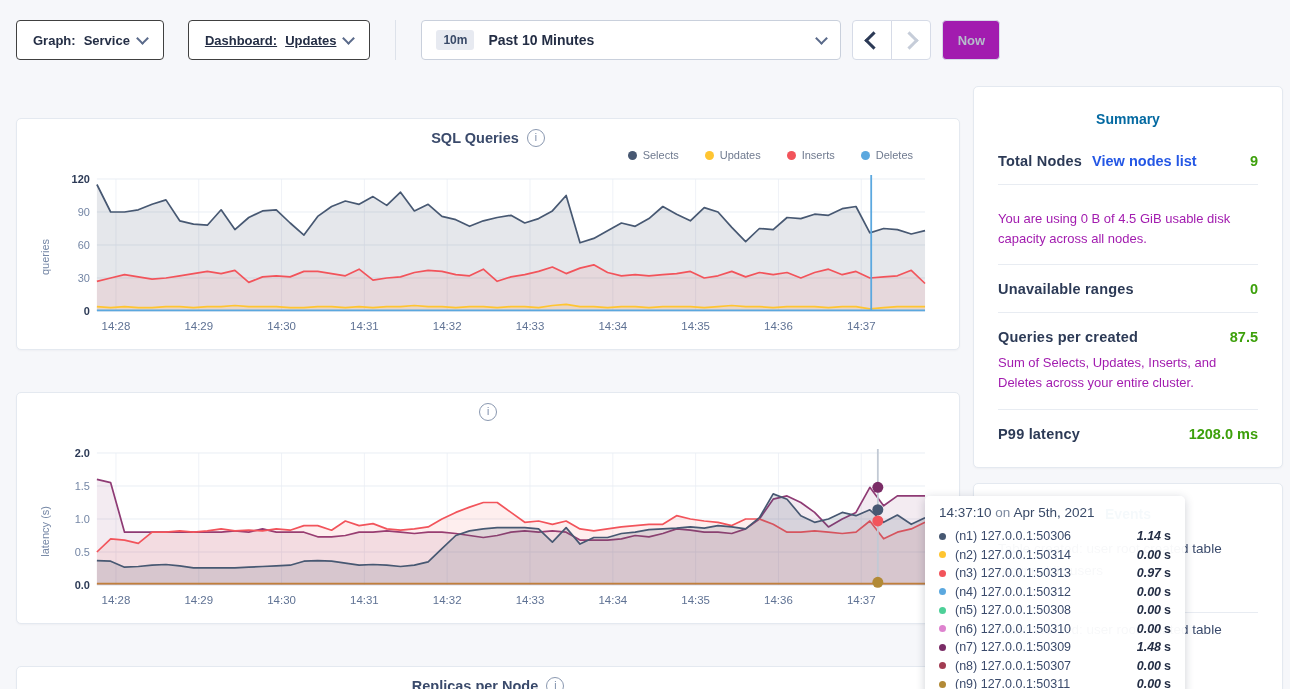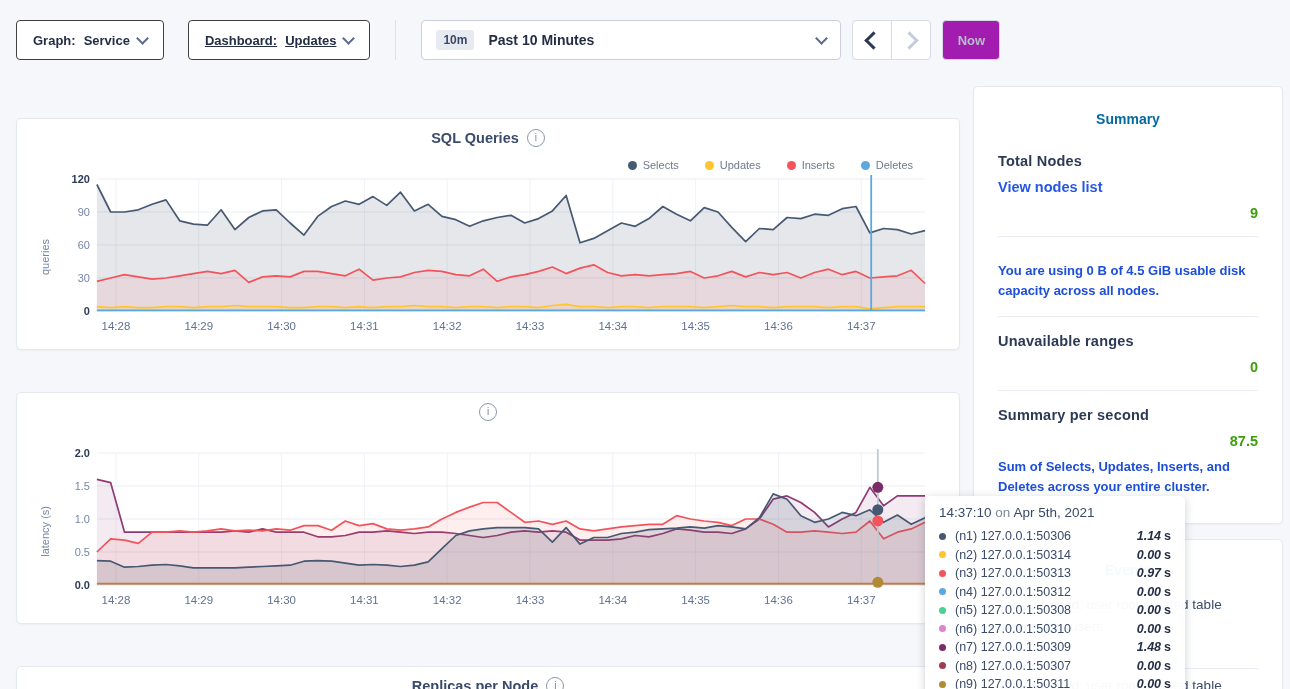--- a/index.html
+++ b/index.html
@@ -34,39 +34,39 @@
   .col-left{width:944px;flex:none;display:flex;flex-direction:column;gap:10px;}
   .col-right{width:310px;flex:none;display:flex;flex-direction:column;gap:15px;}
   .panel{background:#fff;border:1px solid #E4E9F0;border-radius:5px;box-shadow:0 1px 2px rgba(40,50,80,.04);}
   
   .chart-panel{padding:4px 20px 6px;margin-top:32px;}
   .chart-title-row{display:flex;align-items:center;justify-content:center;gap:8px;height:22px;margin-top:4px;}
   .chart-title{font-size:14.5px;font-weight:700;color:#3A4A6B;}
   .info-icon{width:16px;height:16px;border:1px solid #8A98B0;border-radius:50%;color:#7486A5;font-size:10px;
       line-height:15px;text-align:center;display:inline-block;}
   .info-icon::after{content:"i";}
-  .legend-row{display:flex;justify-content:flex-end;align-items:flex-end;gap:26px;height:22px;padding-right:26px;}
+  .legend-row{display:flex;justify-content:flex-end;align-items:flex-start;gap:26px;height:22px;padding-right:26px;}
   .legend-item{display:flex;align-items:center;gap:6px;font-size:11px;color:#6F7A8F;cursor:pointer;}
   .legend-dot{width:9px;height:9px;border-radius:50%;display:inline-block;}
   .legend-spacer{height:22px;}
   .chart-wrap{display:flex;align-items:stretch;}
   .ylabel{width:16px;display:flex;align-items:center;justify-content:center;font-size:11px;color:#7486A5;}
   .ylabel span{transform:rotate(180deg);writing-mode:vertical-rl;white-space:nowrap;}
   .chart-svg{flex:1;height:172px;}
   text{font-family:"Liberation Sans","DejaVu Sans",sans-serif;}
   
   .summary-panel{padding:16px 24px 10px;}
   .panel-title{text-align:center;font-size:14px;font-weight:700;color:#0369a1;margin:8px 0 10px;}
   .srow{padding:16px 0 15px;border-bottom:1px solid #E8ECF2;}
   .srow:last-child{border-bottom:none;}
-  .srow-top{display:flex;align-items:baseline;gap:10px;flex-direction:column;}
+  .srow-top{display:flex;align-items:baseline;gap:10px;}
   .srow-label{font-size:14.5px;font-weight:700;color:#2C3A56;letter-spacing:.2px;}
   .srow-link{font-size:14.5px;font-weight:700;cursor:pointer;text-decoration:none;}
   .srow-value{margin-left:auto;font-size:14.5px;font-weight:700;}
-  .srow-desc{margin:8px 0 0;font-size:13px;line-height:1.55;color:#1d4ed8;font-weight:bold;}
+  .srow-desc{margin:8px 0 0;font-size:13px;line-height:1.55;color:#a21caf;}
   
   .events-panel{padding:14px 24px;min-height:185px;}
   .event-item{font-size:13.5px;line-height:22px;color:#3A4A6B;padding:6px 0 30px;border-bottom:1px solid #E8ECF2;}
   .event-item:last-child{border-bottom:none;padding-bottom:8px;}
   
   .chart-tooltip{position:absolute;left:925px;top:476px;width:232px;background:rgba(255,255,255,.96);
       border-radius:5px;box-shadow:0 2px 10px rgba(30,40,70,.22);padding:9px 14px 7px;z-index:20;}
   .tt-header{font-size:13.5px;color:#394A68;height:22px;}
   .tt-on{color:#7D8AA0;}
   .tt-row{display:flex;align-items:center;height:18.5px;font-size:12.5px;color:#3A4A6B;}
@@ -267,26 +267,32 @@
 
         <div class="srow">
           <div class="srow-top">
             <span class="srow-label">Unavailable ranges</span>
             <span class="srow-value" style="color: rgb(61, 160, 11);">0</span>
           </div>
         </div>
 
         <div class="srow">
           <div class="srow-top">
-            <span class="srow-label">Summary per second</span>
+            <span class="srow-label">Queries per created</span>
             <span class="srow-value" style="color: rgb(61, 160, 11);">87.5</span>
           </div>
           <p class="srow-desc">Sum of Selects, Updates, Inserts, and Deletes across your entire cluster.</p>
         </div>
 
+        <div class="srow">
+          <div class="srow-top">
+            <span class="srow-label">P99 latency</span>
+            <span class="srow-value" style="color: rgb(61, 160, 11);">1208.0 ms</span>
+          </div>
+        </div>
       </section>
 
       <section class="panel events-panel">
         <div class="panel-title">Events</div>
         <div class="event-item">
           <span>Table created: user root created table</span><br>
           <span>movr.public.users</span>
         </div>
         <div class="event-item">
           <span>Table created: user root created table</span><br>

